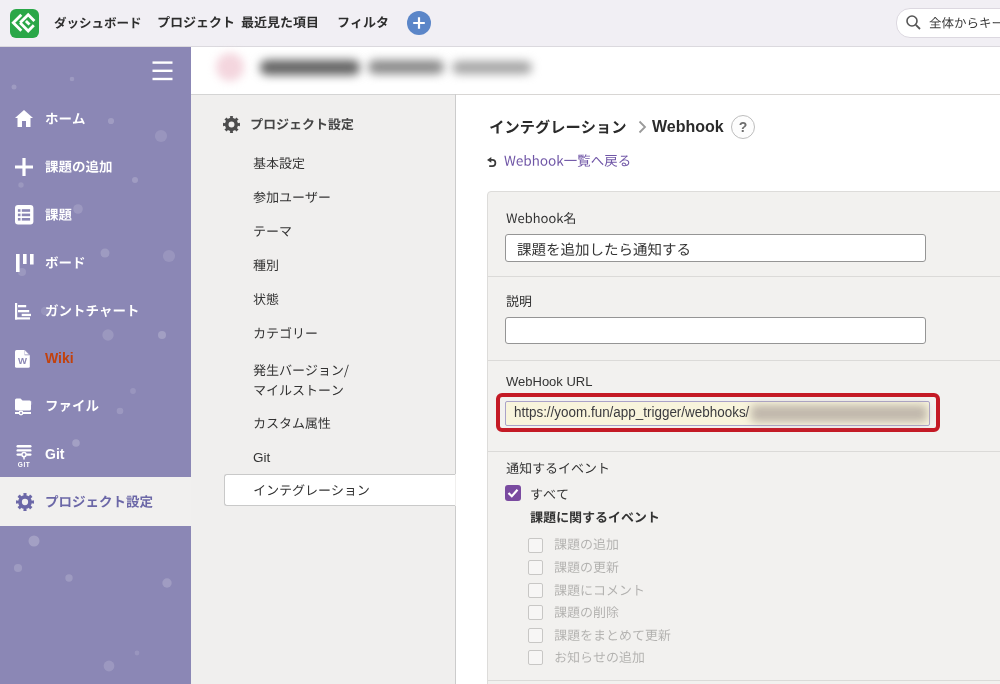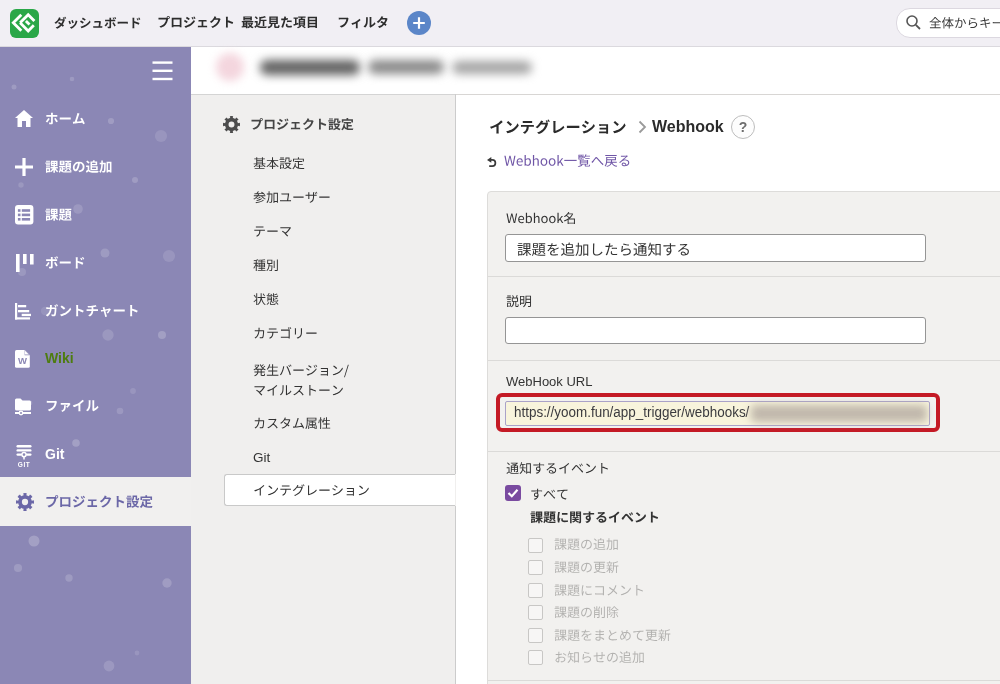--- a/index.html
+++ b/index.html
@@ -209,21 +209,21 @@
           <path transform="translate(6000 0)" d="M314 96Q314 115 314 159Q314 202 314 260Q314 317 314 380Q314 443 314 501Q314 560 314 605Q314 650 314 671Q314 697 311 731Q309 765 304 791H460Q457 765 454 734Q451 702 451 671Q451 643 451 595Q451 547 451 489Q451 430 451 370Q451 309 451 253Q451 197 451 156Q451 114 451 96Q451 82 452 56Q453 31 456 4Q459 -23 460 -44H304Q308 -14 311 26Q314 66 314 96ZM421 532Q471 519 533 498Q595 478 658 455Q721 432 777 409Q832 387 869 368L812 230Q770 252 719 274Q668 297 615 318Q563 339 512 357Q462 375 421 389Z"></path>
         </g>
       </svg>
     </div>
 <svg width="21" height="26" viewBox="0 0 21 26" style="position:absolute;left:15px;top:350px">
       <path fill="#fff" d="M0 1.5 Q0 0 1.5 0 H9.6 L14.8 5.2 V16.3 Q14.8 17.8 13.3 17.8 H1.5 Q0 17.8 0 16.3 Z"></path>
       <path fill="#8b87b5" d="M9.6 0 L14.8 5.2 L9.6 5.2 Z"></path>
       <path fill="#fff" d="M9.9 0.6 L13.9 4.6 L9.9 4.6 Z"></path>
       <text x="7.4" y="14" font-family="Liberation Sans" font-size="9.5" font-weight="bold" fill="#8b87b5" text-anchor="middle">W</text>
     </svg>
-<div style="position:absolute;left:45px;top:350px;font:bold 14px 'Liberation Sans', sans-serif;color:#4d7c0f;white-space:nowrap">Wiki</div>
+<div style="position:absolute;left:45px;top:350px;font:bold 14px 'Liberation Sans', sans-serif;color:#c2410c;white-space:nowrap">Wiki</div>
 <svg width="21" height="26" viewBox="0 0 21 26" style="position:absolute;left:15px;top:398px">
       <g fill="#fff">
         <path d="M0 2 Q0 0.5 1.5 0.5 H5.5 L7.5 2.5 H14.5 Q16 2.5 16 4 V11 Q16 12.5 14.5 12.5 H1.5 Q0 12.5 0 11 Z"></path>
         <rect x="0" y="14" width="16" height="2"></rect>
         <circle cx="6" cy="15" r="2.4"></circle>
       </g>
       <circle cx="6" cy="15" r="1" fill="#8b87b5"></circle>
     </svg>
 <div style="position:absolute;left:45.0px;top:395.3px;width:54.0px;height:20.0px">
       <svg width="54.0" height="20.0" viewBox="0 0 4000 1480" style="position:absolute;left:0;top:0;overflow:visible">

